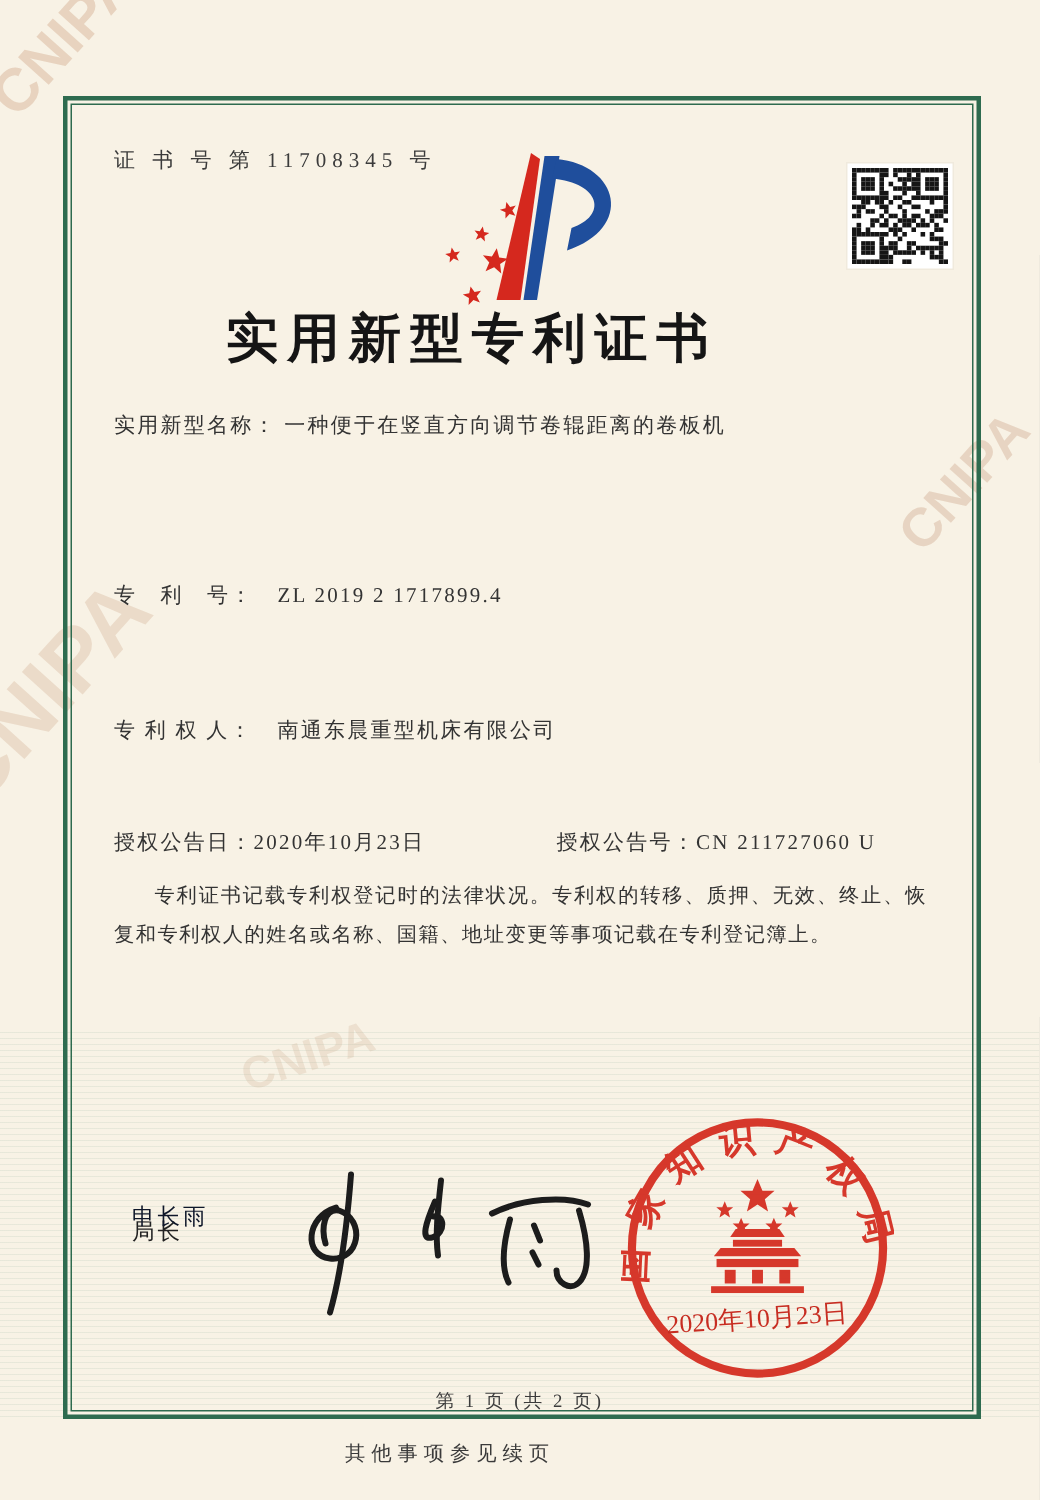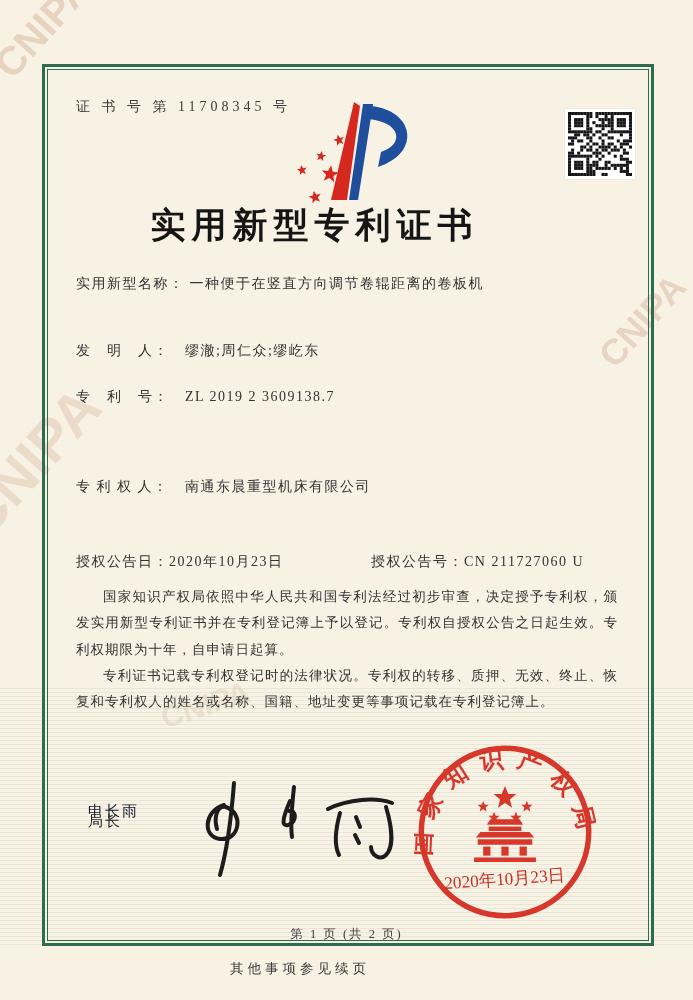--- a/index.html
+++ b/index.html
@@ -327,39 +327,34 @@
         <rect x="57" y="60" width="3" height="3"></rect>
         <rect x="60" y="60" width="3" height="3"></rect>
       </svg>
 
     <div class="title">实用新型专利证书</div>
 
     <div class="field f1">
       <span class="lab">实用新型名称：</span>
       <span>一种便于在竖直方向调节卷辊距离的卷板机</span>
     </div>
-    <div class="field f2">
-      <span class="lab">发　明　人：</span>
-      <span>缪澈;周仁众;缪屹东</span>
-    </div>
     <div class="field f3">
       <span class="lab">专　利　号：</span>
-      <span>ZL 2019 2 3609138.7</span>
+      <span>ZL 2019 2 1717899.4</span>
     </div>
     <div class="field f5">
       <span class="lab">专 利 权 人：</span>
       <span>南通东晨重型机床有限公司</span>
     </div>
     <div class="field f7">
       <span>授权公告日：</span><span>2020年10月23日</span>
       <span class="pair2"><span>授权公告号：</span><span>CN 211727060 U</span></span>
     </div>
 
     <div class="paras">
-      <p>国家知识产权局依照中华人民共和国专利法经过初步审查，决定授予专利权，颁发实用新型专利证书并在专利登记簿上予以登记。专利权自授权公告之日起生效。专利权期限为十年，自申请日起算。</p>
       <p>专利证书记载专利权登记时的法律状况。专利权的转移、质押、无效、终止、恢复和专利权人的姓名或名称、国籍、地址变更等事项记载在专利登记簿上。</p>
     </div>
 
     <div class="sig-title">局长</div>
     <div class="sig-name">申长雨</div>
 
     <svg class="sig-script" width="215" height="115" viewBox="0 0 215 115">
       <g fill="none" stroke="#1c1c1c" stroke-width="4" stroke-linecap="round" stroke-linejoin="round">
         <path d="M34,30 C14,36 12,62 30,64 C50,66 54,38 36,32 C26,30 24,44 27,54"></path>
         <path d="M44,8 C42,34 38,72 30,100"></path>

